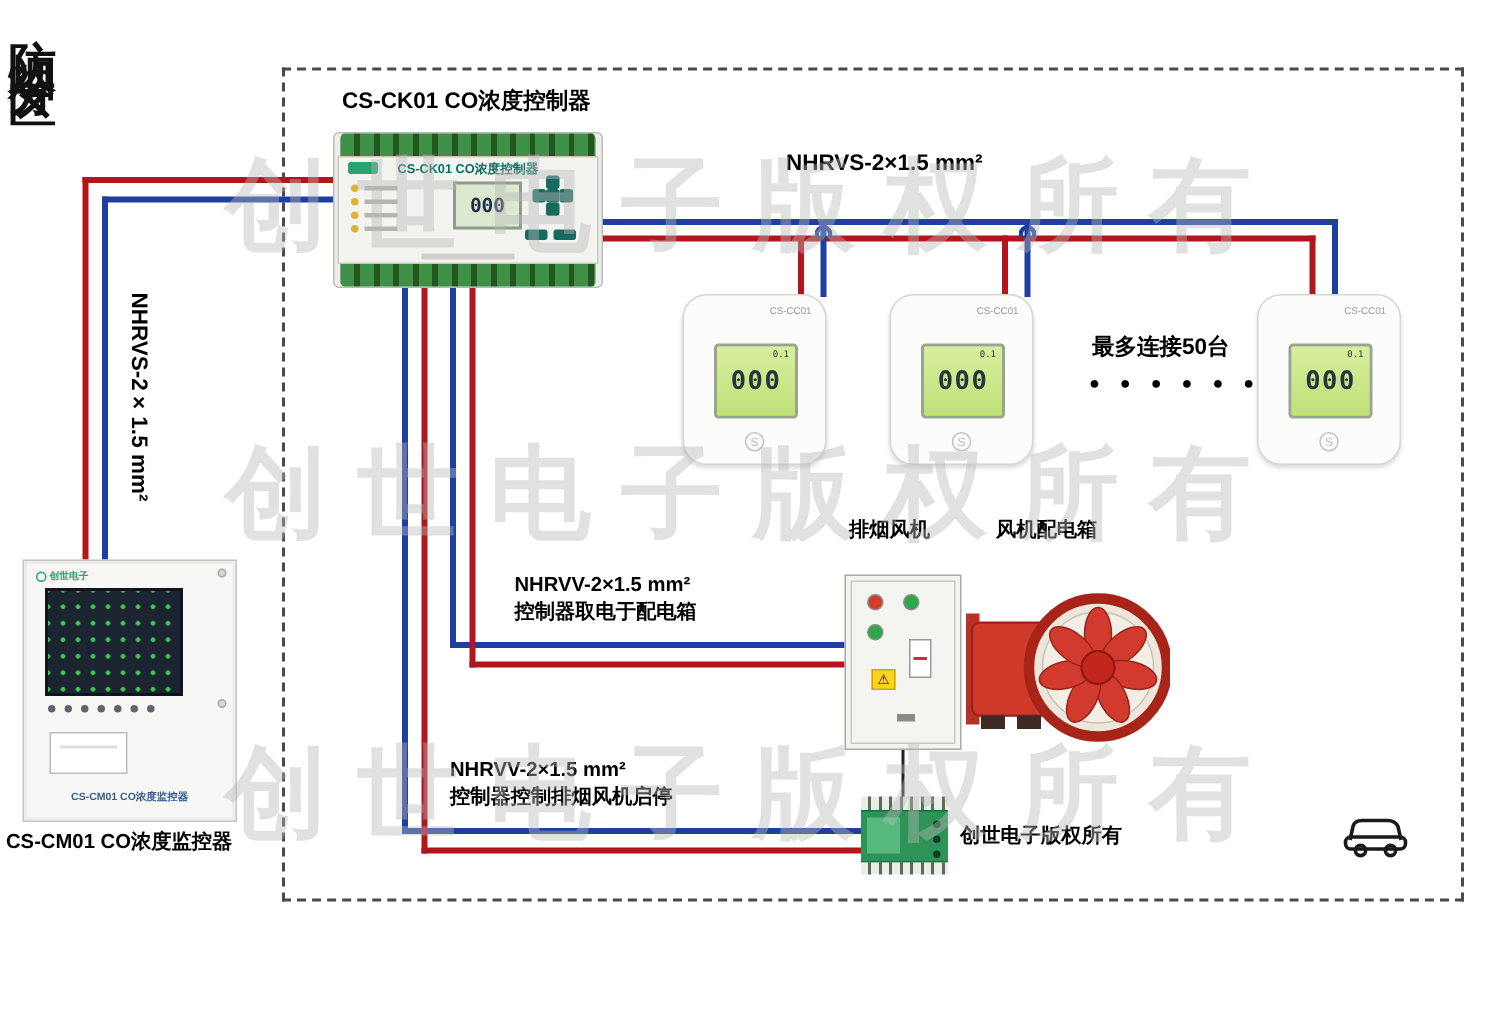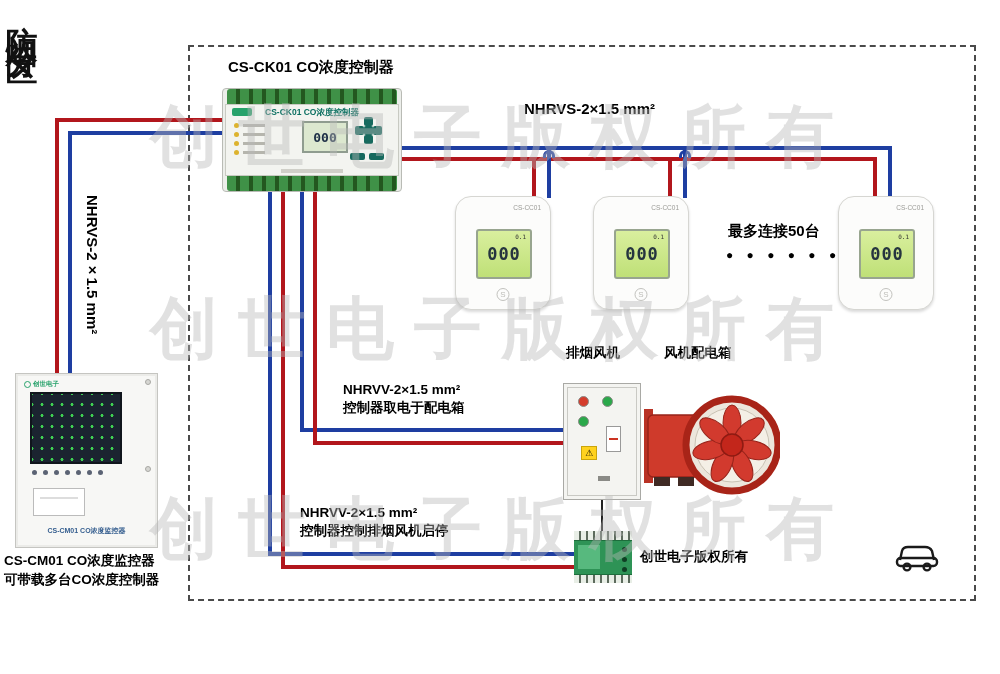--- a/index.html
+++ b/index.html
@@ -276,21 +276,20 @@
   <div class="lbl sz13" style="left:343px;top:381px;">
     <div>NHRVV-2×1.5 mm²</div>
     <div>控制器取电于配电箱</div>
   </div>
   <div class="lbl sz13" style="left:300px;top:504px;">
     <div>NHRVV-2×1.5 mm²</div>
     <div>控制器控制排烟风机启停</div>
   </div>
   <div class="lbl sz13" style="left:640px;top:548px;">创世电子版权所有</div>
   <div class="lbl sz13" style="left:4px;top:552px;">CS-CM01 CO浓度监控器</div>
-  <div class="lbl sz13" style="left:4px;top:571px;">可带载多台CO浓度控制器</div>
 
   <div class="vtext" id="zone-label">防烟分区</div>
   <div class="abs" id="car-icon">
     <svg width="46" height="32" viewBox="0 0 46 32">
       <path d="M6 20 L8 11 Q9 7 14 7 L31 7 Q36 7 38 11 L40 20" fill="none" stroke="#1a1a1a" stroke-width="2.4"></path>
       <rect x="3" y="18" width="40" height="8" rx="3.5" fill="none" stroke="#1a1a1a" stroke-width="2.4"></rect>
       <circle cx="13" cy="27" r="3.4" fill="none" stroke="#1a1a1a" stroke-width="2.4"></circle>
       <circle cx="33" cy="27" r="3.4" fill="none" stroke="#1a1a1a" stroke-width="2.4"></circle>
     </svg>
   </div>

